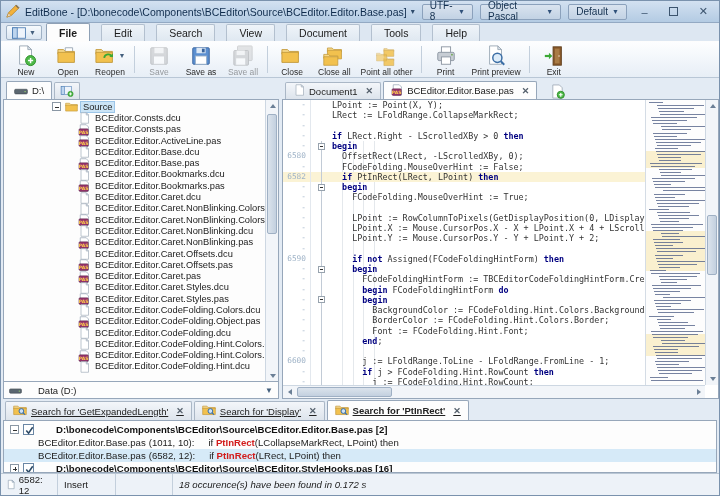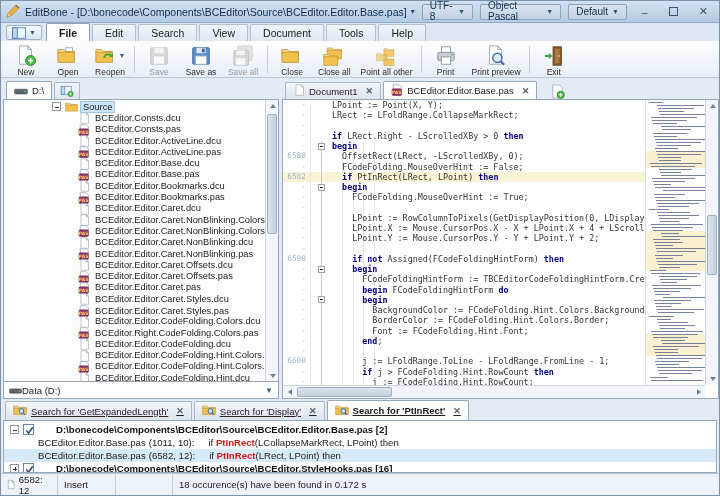--- a/index.html
+++ b/index.html
@@ -20,21 +20,21 @@
   .tb-btn .arr { font-size:7px; color:#30517a; }
   .win-ctl { width:26px; text-align:center; font-size:11px; color:#3c546e; margin-left:6px; }
   .win-max { display:inline-block; width:9px; height:9px; border:1.5px solid #3c546e; }
 
   
   .menubar { position:absolute; left:0; top:22px; right:0; height:18px; background:#dde7f2; display:flex; align-items:flex-end; }
   .appbtn { width:36px; height:15px; margin:0 4px 1px 5px; border:1px solid #9fb1c5; border-radius:2px;
     background:linear-gradient(#f6fafd,#dbe6f1); display:flex; align-items:center; justify-content:center; gap:3px; }
   .appbtn .arr { font-size:7px; color:#44607e; }
   .menu-tab { height:17px; padding:2px 12px 0 12px; font-size:10.5px; color:#1c1c1c;
-    border:1px solid #b3c0cf; border-bottom:none; border-radius:2px 2px 0 0; background:linear-gradient(#eff4f9,#dfe8f1); margin-right:2px; }
+    border:1px solid #b3c0cf; border-bottom:none; border-radius:2px 2px 0 0; background:linear-gradient(#eff4f9,#dfe8f1); margin-right:11px; }
   .menu-tab.active { background:#fdfdfd; border-color:#8ea0b5; font-weight:bold; height:18px; padding-top:3px; }
 
   
   .toolbar { position:absolute; left:0; top:40px; right:0; height:37px;
     background:linear-gradient(#fdfeff,#e7eef6); border-top:1px solid #fdfdfd; border-bottom:1px solid #b9c7d6;
     display:flex; align-items:stretch; padding:1px 4px; }
   .tool-btn { min-width:42px; padding:1px 5px; display:flex; flex-direction:column; align-items:center; justify-content:space-between; }
   .tool-btn .ticon { width:22px; height:22px; margin-top:1px; }
   .tool-btn .tlabel { font-size:8.5px; color:#2a2a2a; white-space:nowrap; line-height:10px; }
   .tool-btn.disabled { opacity:.45; filter:grayscale(.9); }
@@ -55,21 +55,21 @@
   .lp-tabs { display:flex; align-items:flex-end; height:18px; padding-left:3px; }
   .tree { position:absolute; left:0; top:18px; right:0; height:284px; overflow:hidden; }
   .tree-row { height:11.3px; display:flex; align-items:center; white-space:nowrap; font-size:9.3px; }
   .tree-row .fico { width:12px; height:11px; margin-right:3px; flex:0 0 auto; }
   .tree-label { padding:0 2px; }
   .tree-label.sel { background:#cbe4f6; border:1px solid #9cc5e8; }
   .ebox { width:9px; height:9px; border:1px solid #8a97a4; background:#fff; position:relative; margin-right:4px; flex:0 0 auto; }
   .ebox::before { content:""; position:absolute; left:1.5px; right:1.5px; top:3.5px; border-top:1px solid #333; }
   .ebox.plus::after { content:""; position:absolute; top:1.5px; bottom:1.5px; left:3.5px; border-left:1px solid #333; }
   .drive-combo { position:absolute; left:0; bottom:0; right:0; height:16px; background:#fdfdfd; border:1px solid #97a7ba;
-    display:flex; align-items:center; padding:8px 5px; gap:0; font-size:9.5px; }
+    display:flex; align-items:center; padding:8px 5px; gap:16px; font-size:9.5px; }
   .drive-combo .chev { margin-left:auto; font-size:8px; color:#44607e; }
 
   
   .vscroll { position:absolute; width:13px; background:#f2f5f9; border-left:1px solid #cdd7e2; }
   .hscroll { position:absolute; height:13px; background:#f2f5f9; border-top:1px solid #cdd7e2; }
   .sb-arrow { position:absolute; width:13px; height:12px; display:flex; align-items:center; justify-content:center; }
   .tri { width:0; height:0; border-left:3.5px solid transparent; border-right:3.5px solid transparent; }
   .tri.up { border-bottom:4px solid #6b7f96; }
   .tri.down { border-top:4px solid #6b7f96; }
   .tri.left { border-top:3.5px solid transparent; border-bottom:3.5px solid transparent; border-right:4px solid #6b7f96; border-left:none; }
@@ -113,21 +113,21 @@
   .res-file { font-weight:bold; color:#111;margin-left:16px; }
   .res-match-file { margin-left:34px; color:#222; }
   .res-loc { margin-left:3px; color:#222; }
   .res-code { margin-left:14px; color:#222; }
   .match-hl { color:#d21c1c; font-weight:bold; }
 
   
   .statusbar { position:absolute; left:0; bottom:0; right:0; height:22px; background:#edf2f8; border-top:1px solid #b9c6d4;
     display:flex; align-items:stretch; font-size:9.6px; color:#222; }
   .sb-cell { border-right:1px solid #c3cfdc; display:flex; align-items:center; padding:0 6px; gap:4px; }
-  .sb-c1 { width:57px; } .sb-c2 { width:58px; } .sb-c3 { width:57px; } .sb-c4 { flex:1; }
+  .sb-c1 { width:57px; } .sb-c2 { width:58px; } .sb-c3 { width:57px; } .sb-c4 { flex:1;font-style:italic; }
 </style>
 </head>
 <body>
 
 <div class="window">
 
   <div class="titlebar">
     <span class="appico">
       <svg width="15" height="15" viewBox="0 0 16 16">
           <path d="M2 14l2-5 8-8 3 3-8 8z" fill="#f3b23c" stroke="#b57f1f" stroke-width="0.8"></path>
@@ -363,27 +363,20 @@
           <div class="tree-row" style="padding-left: 74px;">
             <span class="fico"><svg width="12" height="12" viewBox="0 0 16 16">
                 <path d="M3 1h8l3 3v11H3z" fill="#fff" stroke="#9aa7b5"></path>
                 <rect x="1.5" y="6.5" width="12" height="8.5" rx="1" fill="#9b3570" stroke="#63204a"></rect>
                 <text x="7.5" y="13" font-size="6" fill="#ffd24a" text-anchor="middle" font-family="DejaVu Sans" font-weight="bold">PAS</text>
               </svg></span>
             <span class="tree-label">BCEditor.Consts.pas</span>
           </div>
           <div class="tree-row" style="padding-left: 74px;">
             <span class="fico"><svg width="12" height="12" viewBox="0 0 16 16">
-                <path d="M4 1h7l3 3v11H4z" fill="#fff" stroke="#a7b2bd"></path>
-                <path d="M11 1l3 3h-3z" fill="#e6ecf2" stroke="#a7b2bd"></path>
-              </svg></span>
-            <span class="tree-label">BCEditor.Editor.ActiveLine.dcu</span>
-          </div>
-          <div class="tree-row" style="padding-left: 74px;">
-            <span class="fico"><svg width="12" height="12" viewBox="0 0 16 16">
                 <path d="M3 1h8l3 3v11H3z" fill="#fff" stroke="#9aa7b5"></path>
                 <rect x="1.5" y="6.5" width="12" height="8.5" rx="1" fill="#9b3570" stroke="#63204a"></rect>
                 <text x="7.5" y="13" font-size="6" fill="#ffd24a" text-anchor="middle" font-family="DejaVu Sans" font-weight="bold">PAS</text>
               </svg></span>
             <span class="tree-label">BCEditor.Editor.ActiveLine.pas</span>
           </div>
           <div class="tree-row" style="padding-left: 74px;">
             <span class="fico"><svg width="12" height="12" viewBox="0 0 16 16">
                 <path d="M4 1h7l3 3v11H4z" fill="#fff" stroke="#a7b2bd"></path>
                 <path d="M11 1l3 3h-3z" fill="#e6ecf2" stroke="#a7b2bd"></path>
@@ -494,21 +487,21 @@
                 <path d="M11 1l3 3h-3z" fill="#e6ecf2" stroke="#a7b2bd"></path>
               </svg></span>
             <span class="tree-label">BCEditor.Editor.CodeFolding.Colors.dcu</span>
           </div>
           <div class="tree-row" style="padding-left: 74px;">
             <span class="fico"><svg width="12" height="12" viewBox="0 0 16 16">
                 <path d="M3 1h8l3 3v11H3z" fill="#fff" stroke="#9aa7b5"></path>
                 <rect x="1.5" y="6.5" width="12" height="8.5" rx="1" fill="#9b3570" stroke="#63204a"></rect>
                 <text x="7.5" y="13" font-size="6" fill="#ffd24a" text-anchor="middle" font-family="DejaVu Sans" font-weight="bold">PAS</text>
               </svg></span>
-            <span class="tree-label">BCEditor.Right.CodeFolding.Colors.pas</span>
+            <span class="tree-label">BCEditor.Editor.CodeFolding.Object.pas</span>
           </div>
           <div class="tree-row" style="padding-left: 74px;">
             <span class="fico"><svg width="12" height="12" viewBox="0 0 16 16">
                 <path d="M4 1h7l3 3v11H4z" fill="#fff" stroke="#a7b2bd"></path>
                 <path d="M11 1l3 3h-3z" fill="#e6ecf2" stroke="#a7b2bd"></path>
               </svg></span>
             <span class="tree-label">BCEditor.Editor.CodeFolding.dcu</span>
           </div>
           <div class="tree-row" style="padding-left: 74px;">
             <span class="fico"><svg width="12" height="12" viewBox="0 0 16 16">

